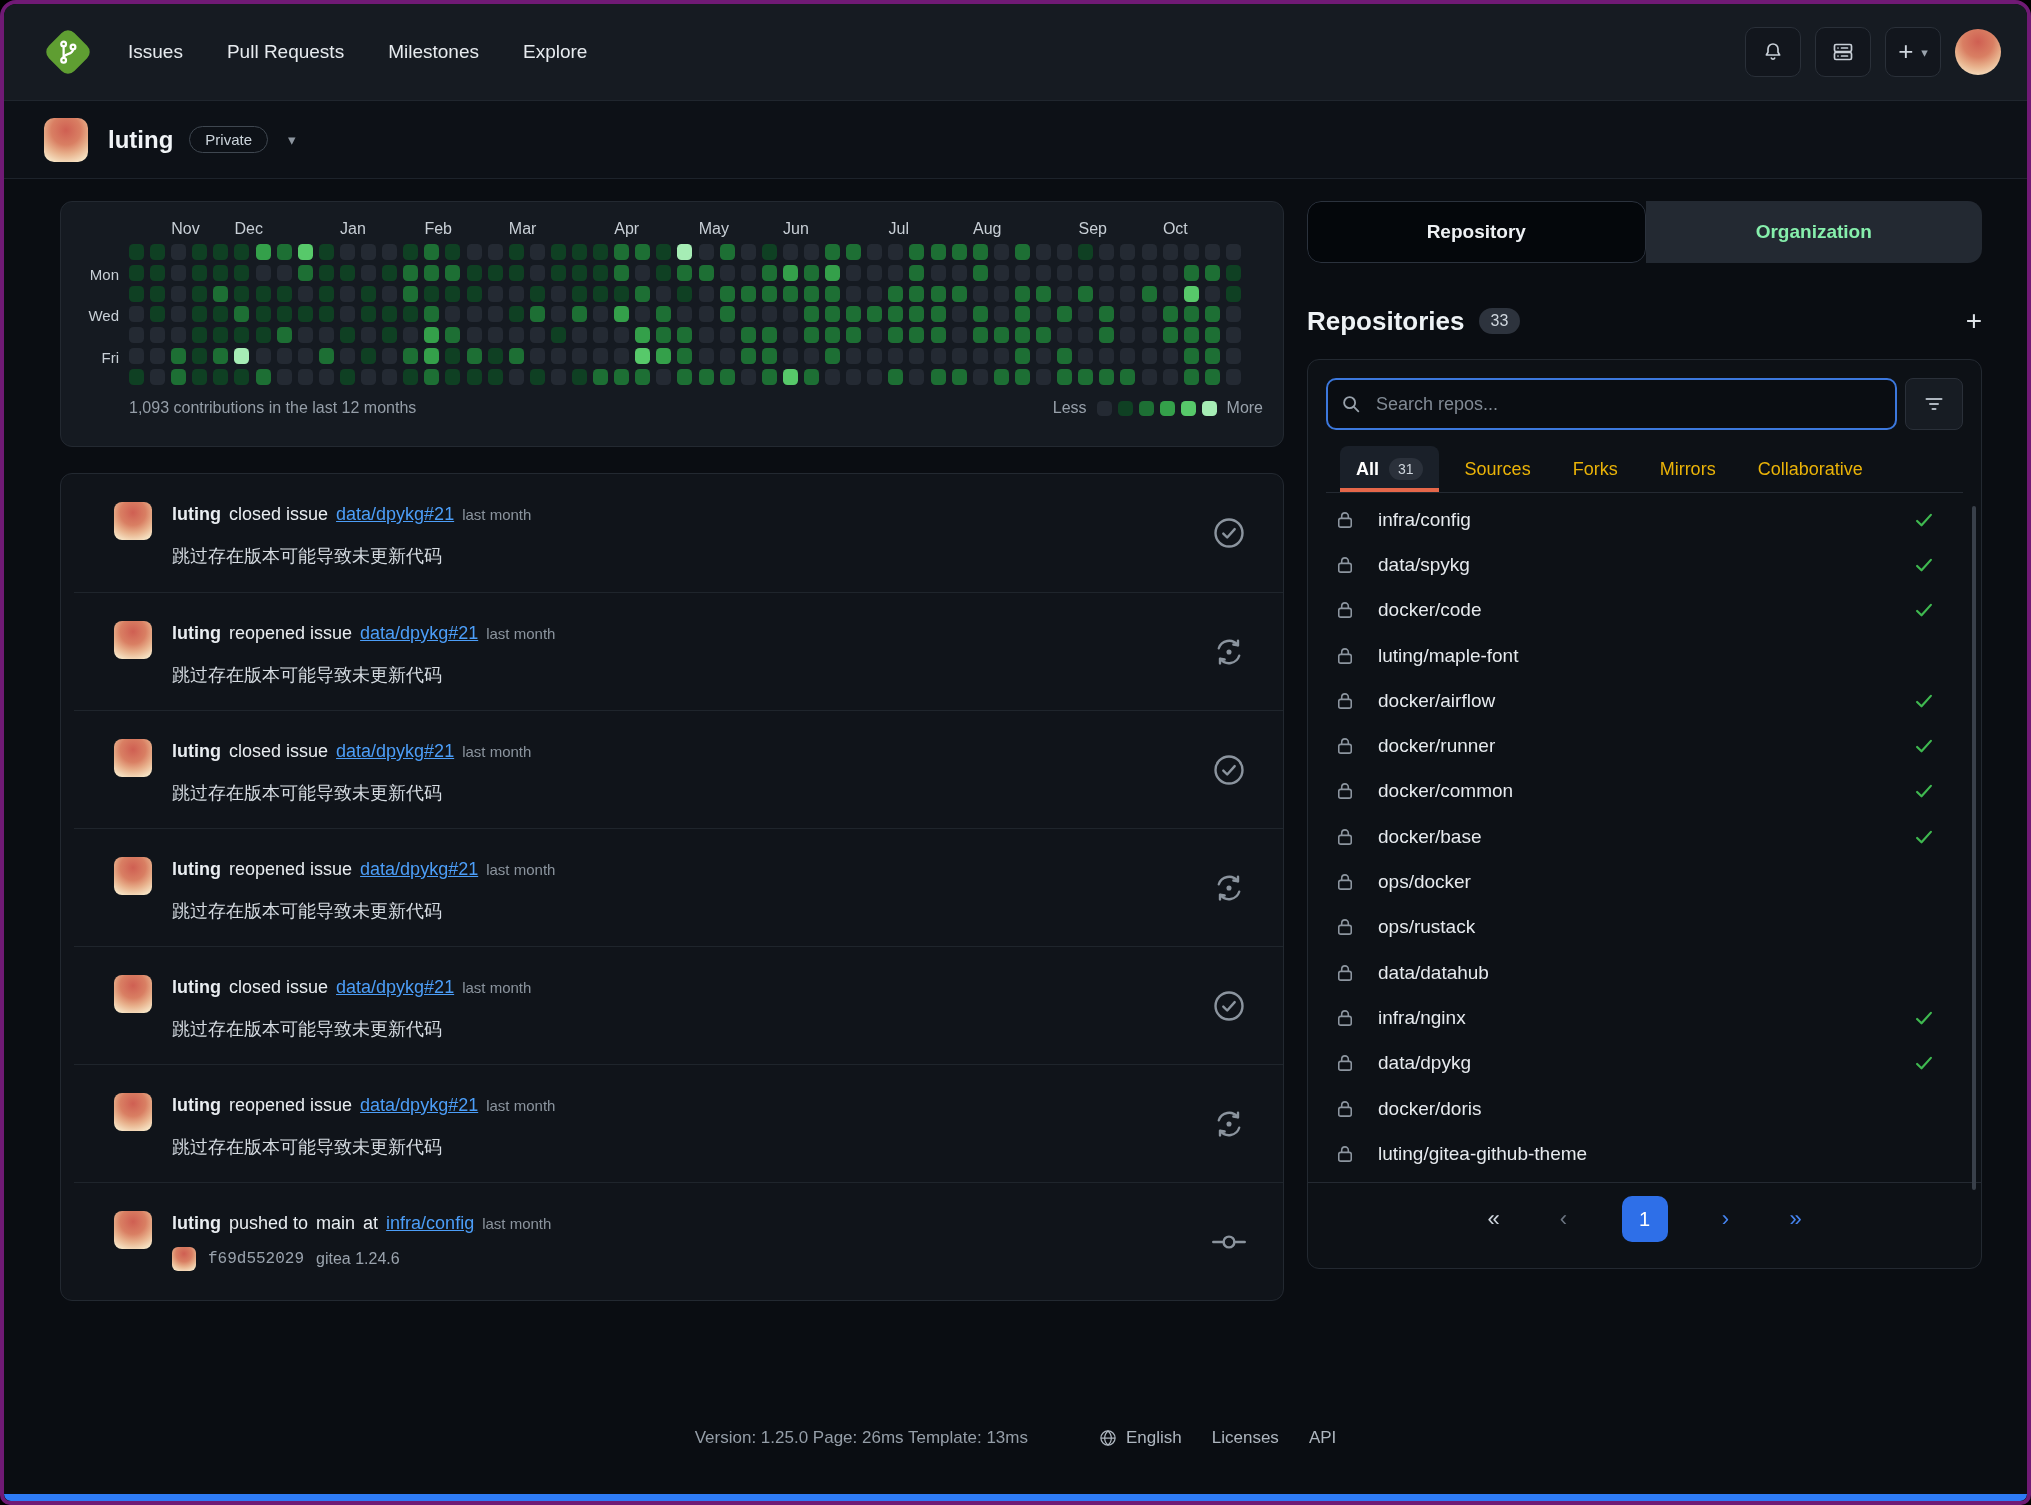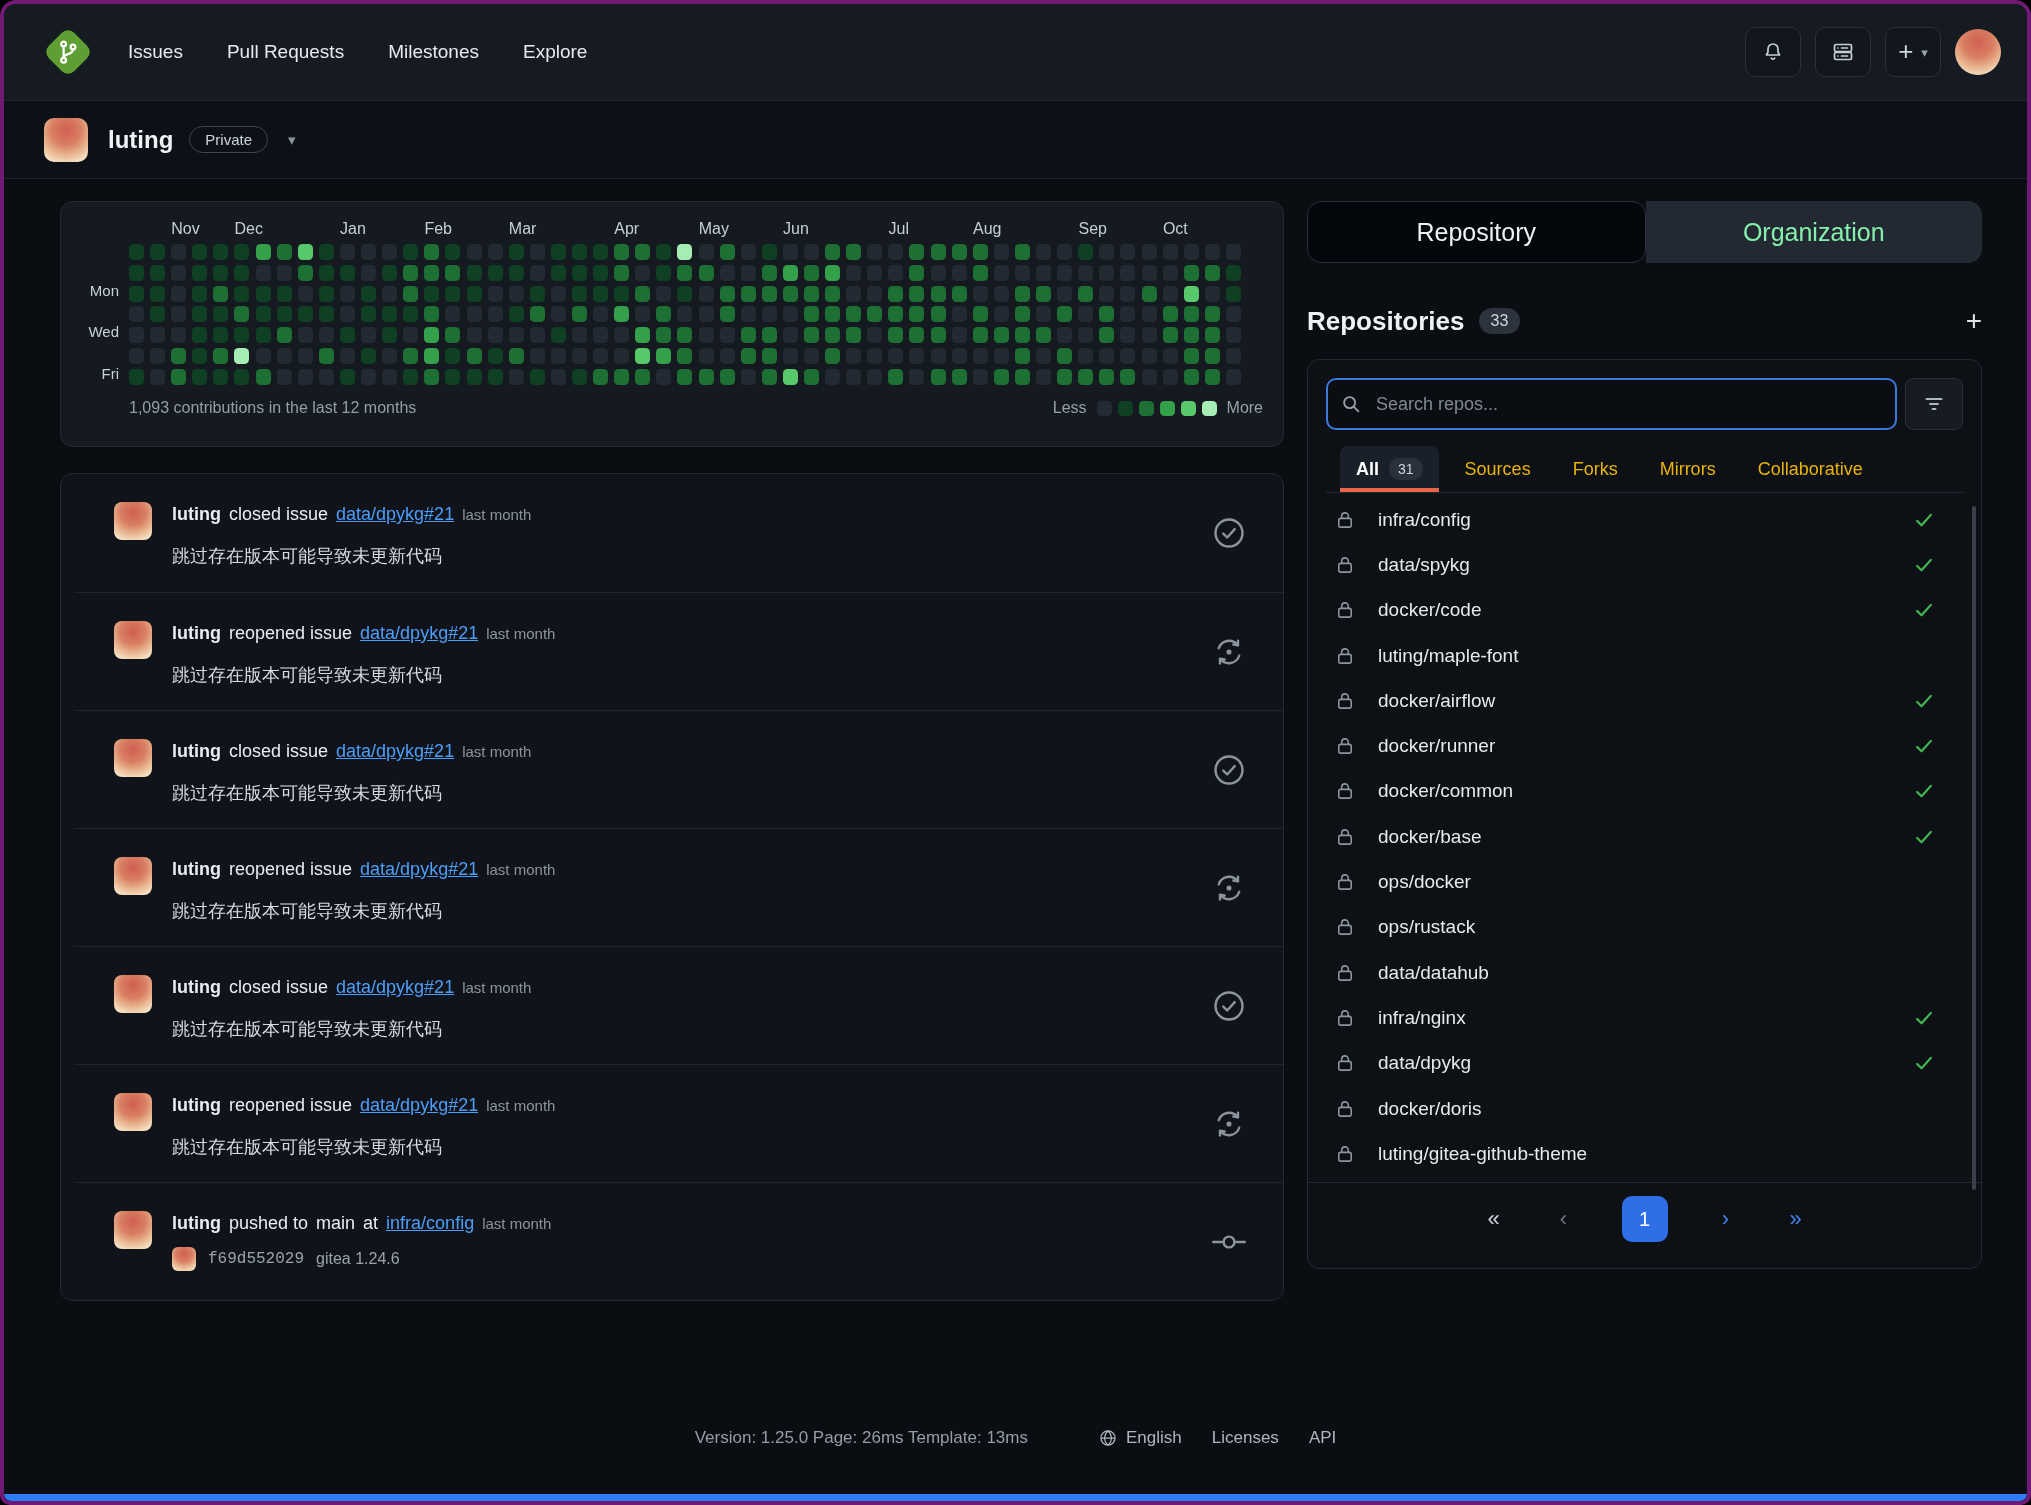--- a/index.html
+++ b/index.html
@@ -31,21 +31,21 @@
   
   .left-col{position:absolute;left:56px;top:197px;width:1224px;}
   .right-col{position:absolute;left:1303px;top:197px;width:675px;}
   .panel{border:1px solid #232931;border-radius:12px;box-sizing:border-box;padding-left:13px;}
   
   .heatmap-panel{height:246px;background:#151a21;padding:18px 20px;position:relative;}
   .hm-months{position:relative;height:24px;margin-left:48px;}
   .hm-month{position:absolute;top:0;color:#c8cfd6;font-size:16px;}
   .hm-body{position:relative;margin-left:48px;height:141px;}
   .hm-days{position:absolute;left:-48px;top:0;width:42px;height:100%;}
-  .hm-day{position:absolute;right:4px;color:#c8cfd6;font-size:15px;margin-top:16px;}
+  .hm-day{position:absolute;right:4px;color:#c8cfd6;font-size:15px;}
   .hm-grid{display:flex;gap:6.1px;}
   .hm-colw{display:flex;flex-direction:column;gap:4.8px;}
   .c{width:15px;height:16px;border-radius:4.5px;}
   .l0{background:var(--hm0,#242a33);} .l1{background:var(--hm1,#0f4023);} .l2{background:var(--hm2,#1d6f34);}
   .l3{background:var(--hm3,#34a04a);} .l4{background:var(--hm4,#57c96a);} .l5{background:var(--hm5,#a6edb5);}
   .hm-footer{display:flex;align-items:center;margin-top:14px;margin-left:48px;}
   .hm-total{color:#959ea8;font-size:16px;}
   .hm-legend{margin-left:auto;display:flex;align-items:center;gap:6px;}
   .hm-legend .c{width:15px;height:15px;}
   .hm-legend .lg-label{color:#98a1ab;font-size:16px;}
@@ -63,21 +63,21 @@
   .feed-title .time{color:#8b949e;font-size:15px;}
   .feed-body{position:absolute;left:98px;top:70px;font-size:18px;color:#d6dce2;}
   .feed-commit{position:absolute;left:98px;top:64px;display:flex;align-items:center;gap:12px;}
   .feed-commit .mini-avatar{width:24px;height:24px;border-radius:6px;}
   .feed-commit .sha{font-family:"Liberation Mono","DejaVu Sans Mono",monospace;font-size:16px;color:#9aa3ad;}
   .feed-commit .msg{font-size:16px;color:#9aa3ad;}
   .feed-icon{position:absolute;right:36px;top:50%;transform:translateY(-50%);color:#8b949e;}
   .feed-icon svg{width:36px;height:36px;display:block;}
   
   .seg-tabs{display:flex;height:62px;border-radius:14px;overflow:hidden;}
-  .seg-tab{flex:1;display:flex;align-items:center;justify-content:center;font-size:25px;cursor:pointer;box-sizing:border-box;}
+  .seg-tab{flex:1;display:flex;align-items:center;justify-content:center;font-size:19px;cursor:pointer;box-sizing:border-box;font-weight:bold;}
   .seg-tab.active{background:#04070b;border:1px solid #2b323d;border-radius:14px;color:#eef1f4;}
   .seg-tab.inactive{background:#232932;color:#86efac;}
   .repo-head{display:flex;align-items:center;margin-top:38px;height:40px;}
   .repo-head .title{color:#eef2f5;font-size:26px;font-weight:bold;}
   .count-badge{margin-left:14px;background:#2d333d;color:#cfd6dd;font-size:16px;border-radius:13px;padding:4px 12px;}
   .add-btn{margin-left:auto;color:#dfe4e9;font-size:28px;line-height:1;cursor:pointer;}
   
   .repo-panel{margin-top:18px;background:#0d1116;height:910px;position:relative;padding:18px 18px 0 18px;}
   .search-row{display:flex;gap:8px;}
   .search-box{flex:1;display:flex;align-items:center;border:2px solid var(--focus-blue,#3c78dd);border-radius:10px;

